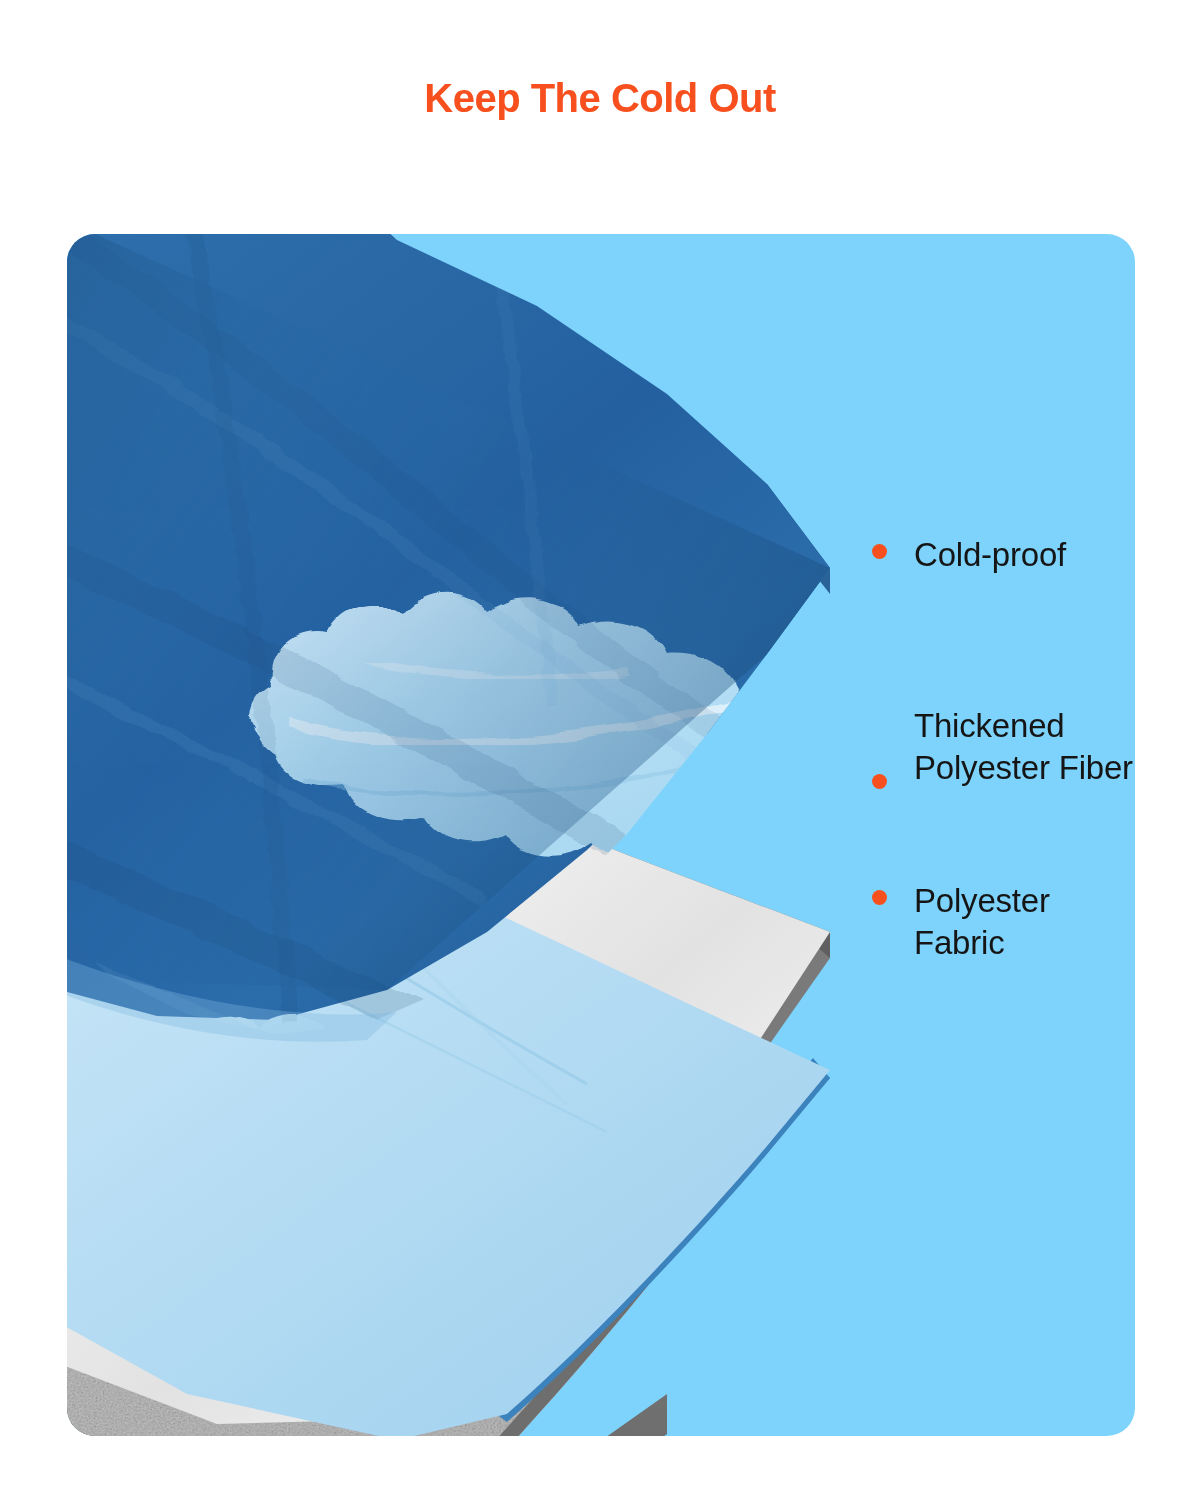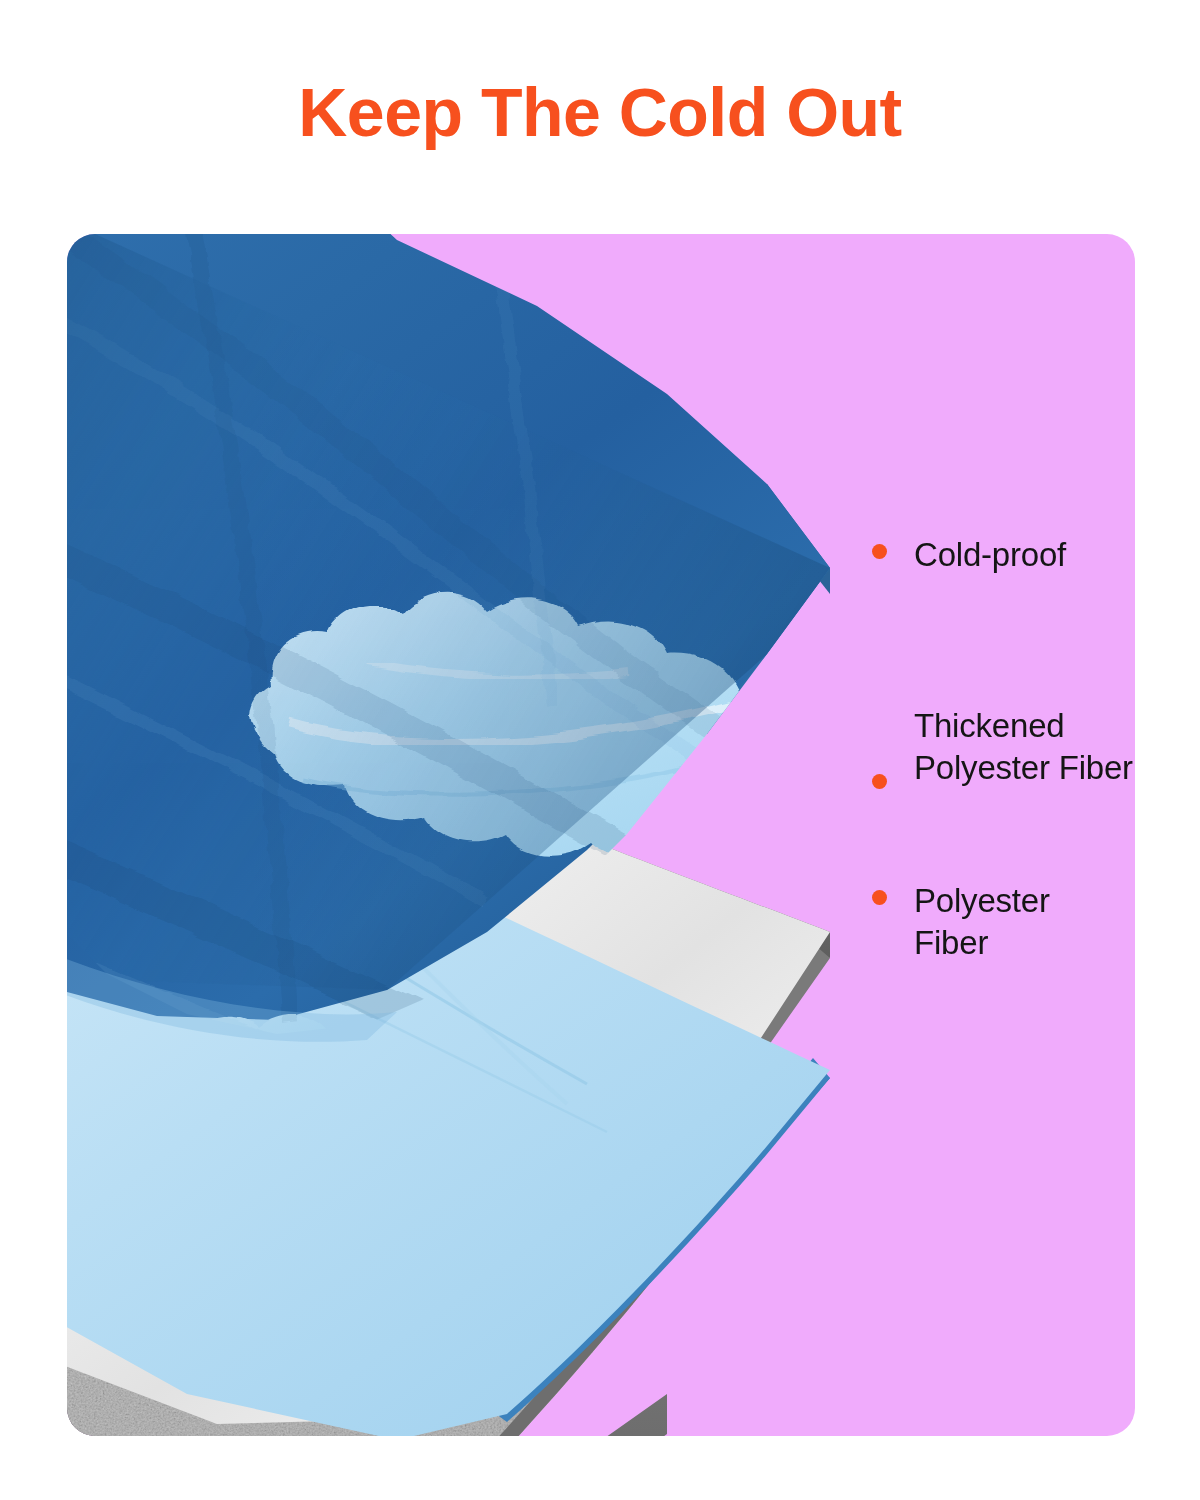--- a/index.html
+++ b/index.html
@@ -15,36 +15,36 @@
     position: relative;
   }
 
   
   .title {
     position: absolute;
     left: 0;
     top: 78px;
     width: 1200px;
     text-align: center;
-    font-size: 68px;
+    font-size: 40px;
     font-weight: bold;
     letter-spacing: -0.5px;
     color: #F7501E;
     line-height: 1.0;
     white-space: nowrap;
   }
 
   
   .card {
     position: absolute;
     left: 67px;
     top: 234px;
     width: 1068px;
     height: 1202px;
-    background: #f0abfc;
+    background: #7dd3fc;
     border-radius: 28px;
     overflow: hidden;
   }
 
   
   .stage {
     position: absolute;
     left: 0;
     top: 0;
     width: 1068px;
@@ -349,17 +349,17 @@
 
     <div class="bullet-row b2">
       <div class="bullet-dot"></div>
       <div class="bullet-text">Thickened
 Polyester Fiber</div>
     </div>
 
     <div class="bullet-row b3">
       <div class="bullet-dot"></div>
       <div class="bullet-text">Polyester
-Fiber</div>
+Fabric</div>
     </div>
 
   </div>
 </div>
 
 </body></html>

